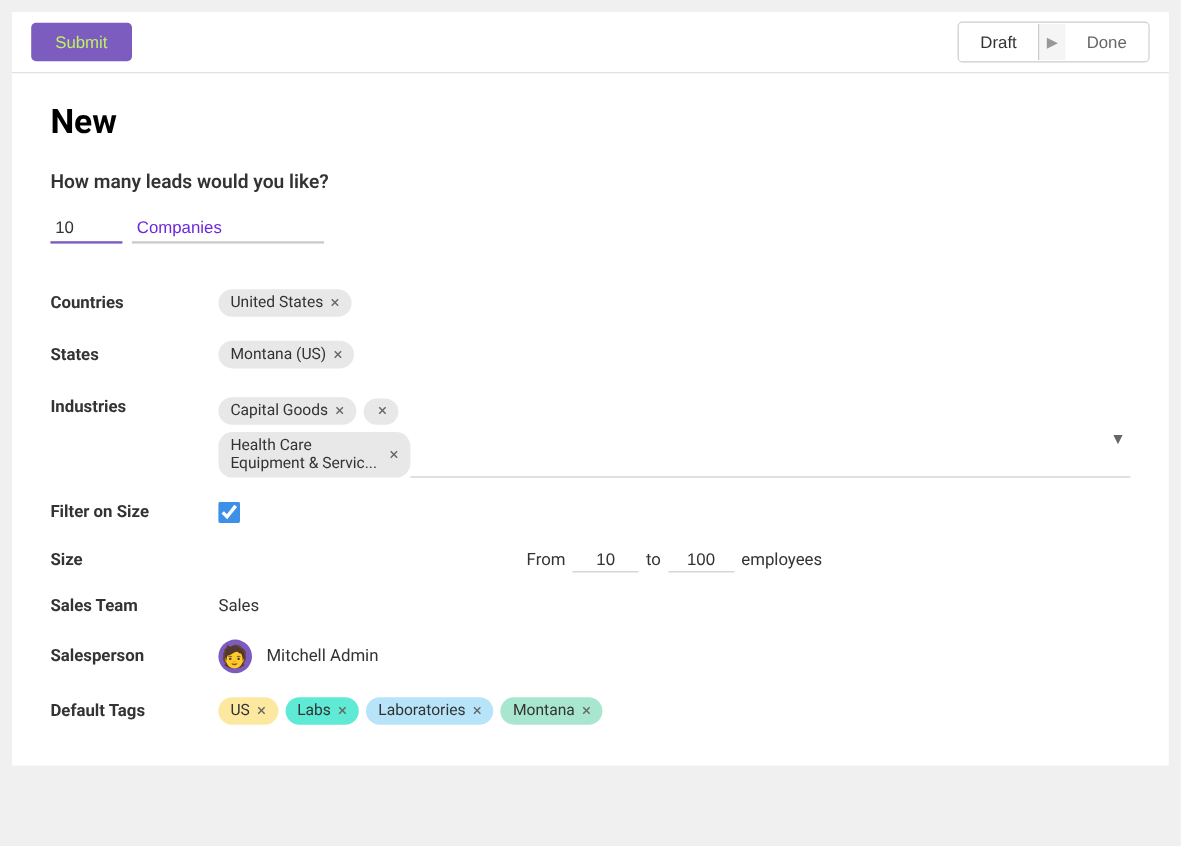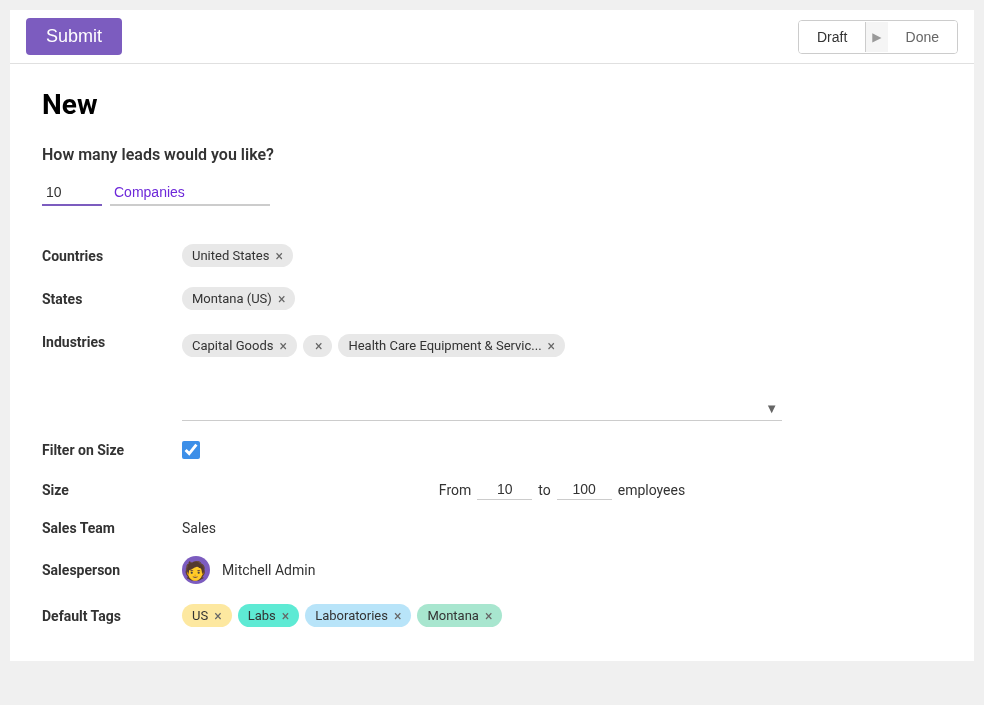--- a/index.html
+++ b/index.html
@@ -19,25 +19,25 @@
     .top-bar {
       display: flex;
       align-items: center;
       justify-content: space-between;
       padding: 8px 16px;
       background: #fff;
       border-bottom: 1px solid #e0e0e0;
     }
     .submit-btn {
       background: #7c5cbf;
-      color: #ffffff;
+      color: #bef264;
       border: none;
       border-radius: 4px;
       padding: 8px 20px;
-      font-size: 18px;
+      font-size: 14px;
       font-weight: 500;
       cursor: pointer;
     }
     .status-group {
       display: flex;
       align-items: center;
       border: 1px solid #ccc;
       border-radius: 4px;
       overflow: hidden;
     }
@@ -199,23 +199,22 @@
       align-items: center;
       gap: 6px;
       flex: 1;
     }
     .form-value-text {
       font-size: 14px;
       color: #333;
     }
     .industries-block {
       display: flex;
-      flex-direction: column;
+      flex-direction: row;
       flex: 1;
-      gap: 36px;
     }
     .dropdown-field {
       display: flex;
       align-items: center;
       border-bottom: 1px solid #ccc;
       padding: 4px 4px;
       margin-top: 4px;
       width: 600px;
     }
   </style>

